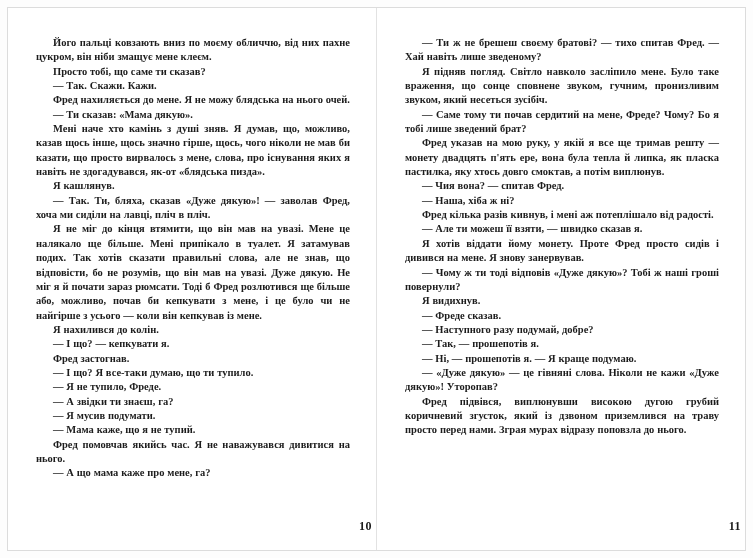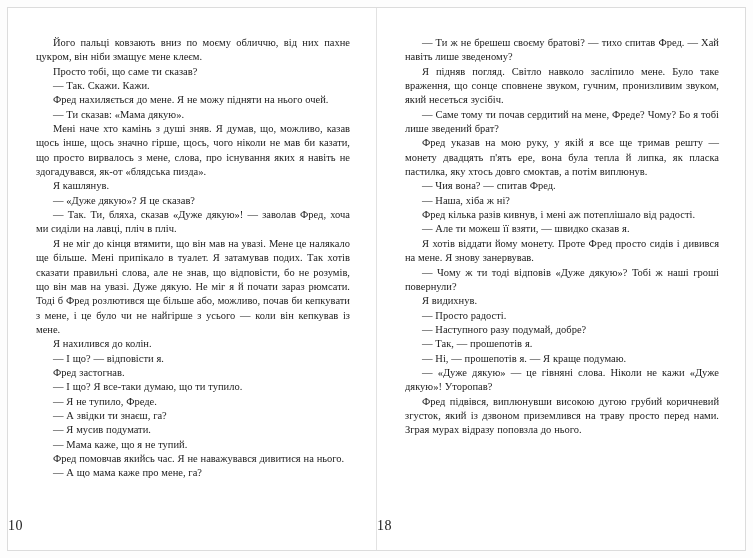--- a/index.html
+++ b/index.html
@@ -21,65 +21,65 @@
     background: #ffffff;
     border: 1px solid #dcdcdc;
     display: flex;
   }
   .page {
     position: relative;
     box-sizing: border-box;
     flex: 1 1 50%;
     padding: 28px 26px 36px 28px;
     background: #ffffff;
+    font-weight: bold;
   }
   .seam {
     width: 1px;
     background: #e2e2e2;
     flex: 0 0 1px;
   }
   .page-text p.para {
     margin: 0;
     text-indent: 17px;
     text-align: justify;
     font-size: 10.5px;
     line-height: 14.35px;
     color: #1c1c1c;
     word-spacing: 0.2px;
   }
   .page-number {
     position: absolute;
     left: 0;
     right: 4px;
     bottom: 16px;
-    text-align: left;
-    font-size: 14px;
+    text-align: right;
+    font-size: 12px;
     color: #1c1c1c;
     letter-spacing: 0.5px;
   }
 </style>
 </head>
 <body>
 
 <div class="spread">
 
   <div class="page">
     <div class="page-text">
         <p class="para">Його пальці ковзають вниз по моєму обличчю, від них пахне цукром, він ніби змащує мене клеєм.</p>
         <p class="para">Просто тобі, що саме ти сказав?</p>
         <p class="para">— Так. Скажи. Кажи.</p>
-        <p class="para">Фред нахиляється до мене. Я не можу підняти на нього очей.</p>
+        <p class="para">Фред нахиляється до мене. Я не можу блядська на нього очей.</p>
         <p class="para">— Ти сказав: «Мама дякую».</p>
         <p class="para">Мені наче хто камінь з душі зняв. Я думав, що, можливо, казав щось інше, щось значно гірше, щось, чого ніколи не мав би казати, що просто вирвалось з мене, слова, про існування яких я навіть не здогадувався, як-от «блядська пизда».</p>
         <p class="para">Я кашлянув.</p>
-        <p class="para">— «Дуже дякую»? Я це сказав?</p>
         <p class="para">— Так. Ти, бляха, сказав «Дуже дякую»! — заволав Фред, хоча ми сиділи на лавці, пліч в пліч.</p>
         <p class="para">Я не міг до кінця втямити, що він мав на увазі. Мене це налякало ще більше. Мені припікало в туалет. Я затамував подих. Так хотів сказати правильні слова, але не знав, що відповісти, бо не розумів, що він мав на увазі. Дуже дякую. Не міг я й почати зараз рюмсати. Тоді б Фред розлютився ще більше або, можливо, почав би кепкувати з мене, і це було чи не найгірше з усього — коли він кепкував із мене.</p>
         <p class="para">Я нахилився до колін.</p>
-        <p class="para">— І що? — відповісти я.</p>
+        <p class="para">— І що? — кепкувати я.</p>
         <p class="para">Фред застогнав.</p>
         <p class="para">— І що? Я все-таки думаю, що ти тупило.</p>
         <p class="para">— Я не тупило, Фреде.</p>
         <p class="para">— А звідки ти знаєш, га?</p>
         <p class="para">— Я мусив подумати.</p>
         <p class="para">— Мама каже, що я не тупий.</p>
         <p class="para">Фред помовчав якийсь час. Я не наважувався дивитися на нього.</p>
         <p class="para">— А що мама каже про мене, га?</p>
       </div>
     <div class="page-number">10</div>
@@ -93,23 +93,23 @@
         <p class="para">Я підняв погляд. Світло навколо засліпило мене. Було таке враження, що сонце сповнене звуком, гучним, пронизливим звуком, який несеться зусібіч.</p>
         <p class="para">— Саме тому ти почав сердитий на мене, Фреде? Чому? Бо я тобі лише зведений брат?</p>
         <p class="para">Фред указав на мою руку, у якій я все ще тримав решту — монету двадцять п'ять ере, вона була тепла й липка, як пласка пастилка, яку хтось довго смоктав, а потім виплюнув.</p>
         <p class="para">— Чия вона? — спитав Фред.</p>
         <p class="para">— Наша, хіба ж ні?</p>
         <p class="para">Фред кілька разів кивнув, і мені аж потеплішало від радості.</p>
         <p class="para">— Але ти можеш її взяти, — швидко сказав я.</p>
         <p class="para">Я хотів віддати йому монету. Проте Фред просто сидів і дивився на мене. Я знову занервував.</p>
         <p class="para">— Чому ж ти тоді відповів «Дуже дякую»? Тобі ж наші гроші повернули?</p>
         <p class="para">Я видихнув.</p>
-        <p class="para">— Просто радості.</p>
+        <p class="para">— Фреде сказав.</p>
         <p class="para">— Наступного разу подумай, добре?</p>
         <p class="para">— Так, — прошепотів я.</p>
         <p class="para">— Ні, — прошепотів я. — Я краще подумаю.</p>
         <p class="para">— «Дуже дякую» — це гівняні слова. Ніколи не кажи «Дуже дякую»! Уторопав?</p>
         <p class="para">Фред підвівся, виплюнувши високою дугою грубий коричневий згусток, який із дзвоном приземлився на траву просто перед нами. Зграя мурах відразу поповзла до нього.</p>
       </div>
-    <div class="page-number">18</div>
+    <div class="page-number">11</div>
   </div>
 
 </div>
 
 </body></html>

